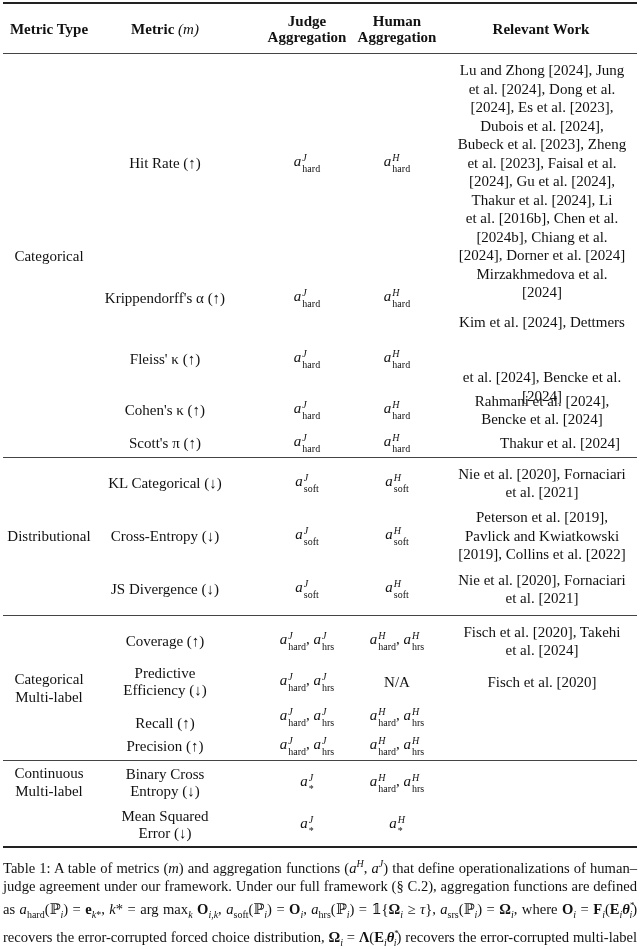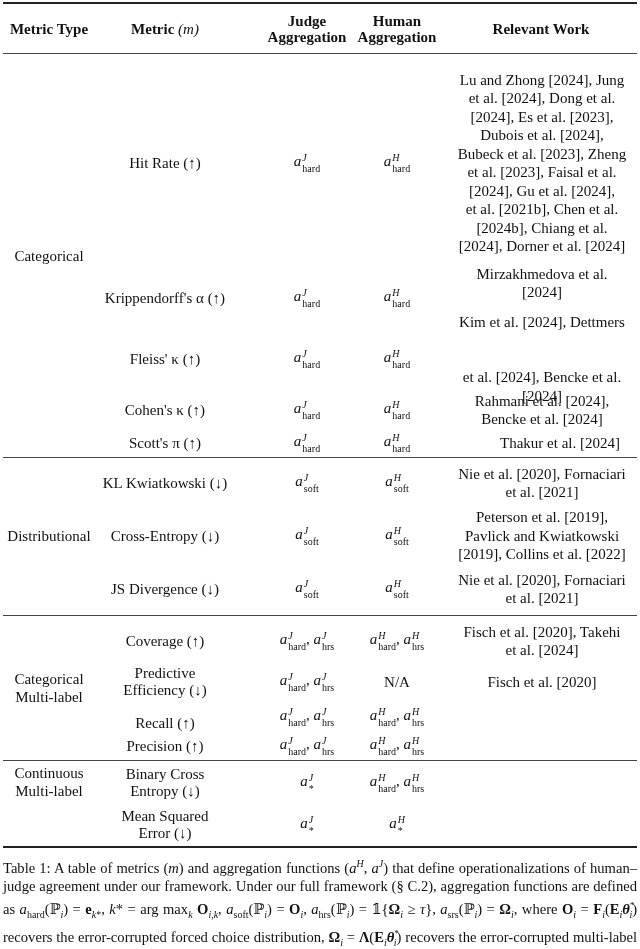--- a/index.html
+++ b/index.html
@@ -85,21 +85,22 @@
           </span></span>
       </div>
       <div class="cell ref" style="left: 446px; top: 58px; width: 192px; height: 210px; flex-direction: column;">
         <span style="white-space: nowrap;">Lu and Zhong [2024], Jung</span>
         <span style="white-space: nowrap;">et al. [2024], Dong et al.</span>
         <span style="white-space: nowrap;">[2024], Es et al. [2023],</span>
         <span style="white-space: nowrap;">Dubois et al. [2024],</span>
         <span style="white-space: nowrap;">Bubeck et al. [2023], Zheng</span>
         <span style="white-space: nowrap;">et al. [2023], Faisal et al.</span>
         <span style="white-space: nowrap;">[2024], Gu et al. [2024],</span>
-        <span style="white-space: nowrap;">et al. [2021b], Chen et al.</span>
+        <span style="white-space: nowrap;">Thakur et al. [2024], Li</span>
+        <span style="white-space: nowrap;">et al. [2016b], Chen et al.</span>
         <span style="white-space: nowrap;">[2024b], Chiang et al.</span>
         <span style="white-space: nowrap;">[2024], Dorner et al. [2024]</span>
       </div>
     </div>
     <div>
       <div class="cell" style="left: 100px; top: 268px; width: 130px; height: 60px; flex-direction: column; line-height: 17px;">
         <span>Krippendorff's α (↑)</span>
       </div>
       <div class="cell" style="left: 262px; top: 268px; width: 90px; height: 60px;">
         <span class="agg"><i>a</i><span class="sp">
@@ -179,21 +180,21 @@
       </div>
       <div class="cell ref" style="left: 464px; top: 430px; width: 192px; height: 26px; flex-direction: column;">
         <span style="white-space: nowrap;">Thakur et al. [2024]</span>
       </div>
     </div>
     <div class="cell" style="left: 0px; top: 458px; width: 98px; height: 157px; flex-direction: column;">
       <span>Distributional</span>
     </div>
     <div>
       <div class="cell" style="left: 100px; top: 462px; width: 130px; height: 42px; flex-direction: column; line-height: 17px;">
-        <span>KL Kwiatkowski (↓)</span>
+        <span>KL Categorical (↓)</span>
       </div>
       <div class="cell" style="left: 262px; top: 462px; width: 90px; height: 42px;">
         <span class="agg"><i>a</i><span class="sp">
             <span class="u">J</span>
             <span class="d">soft</span>
           </span></span>
       </div>
       <div class="cell" style="left: 352px; top: 462px; width: 90px; height: 42px;">
         <span class="agg"><i>a</i><span class="sp">
             <span class="u">H</span>

